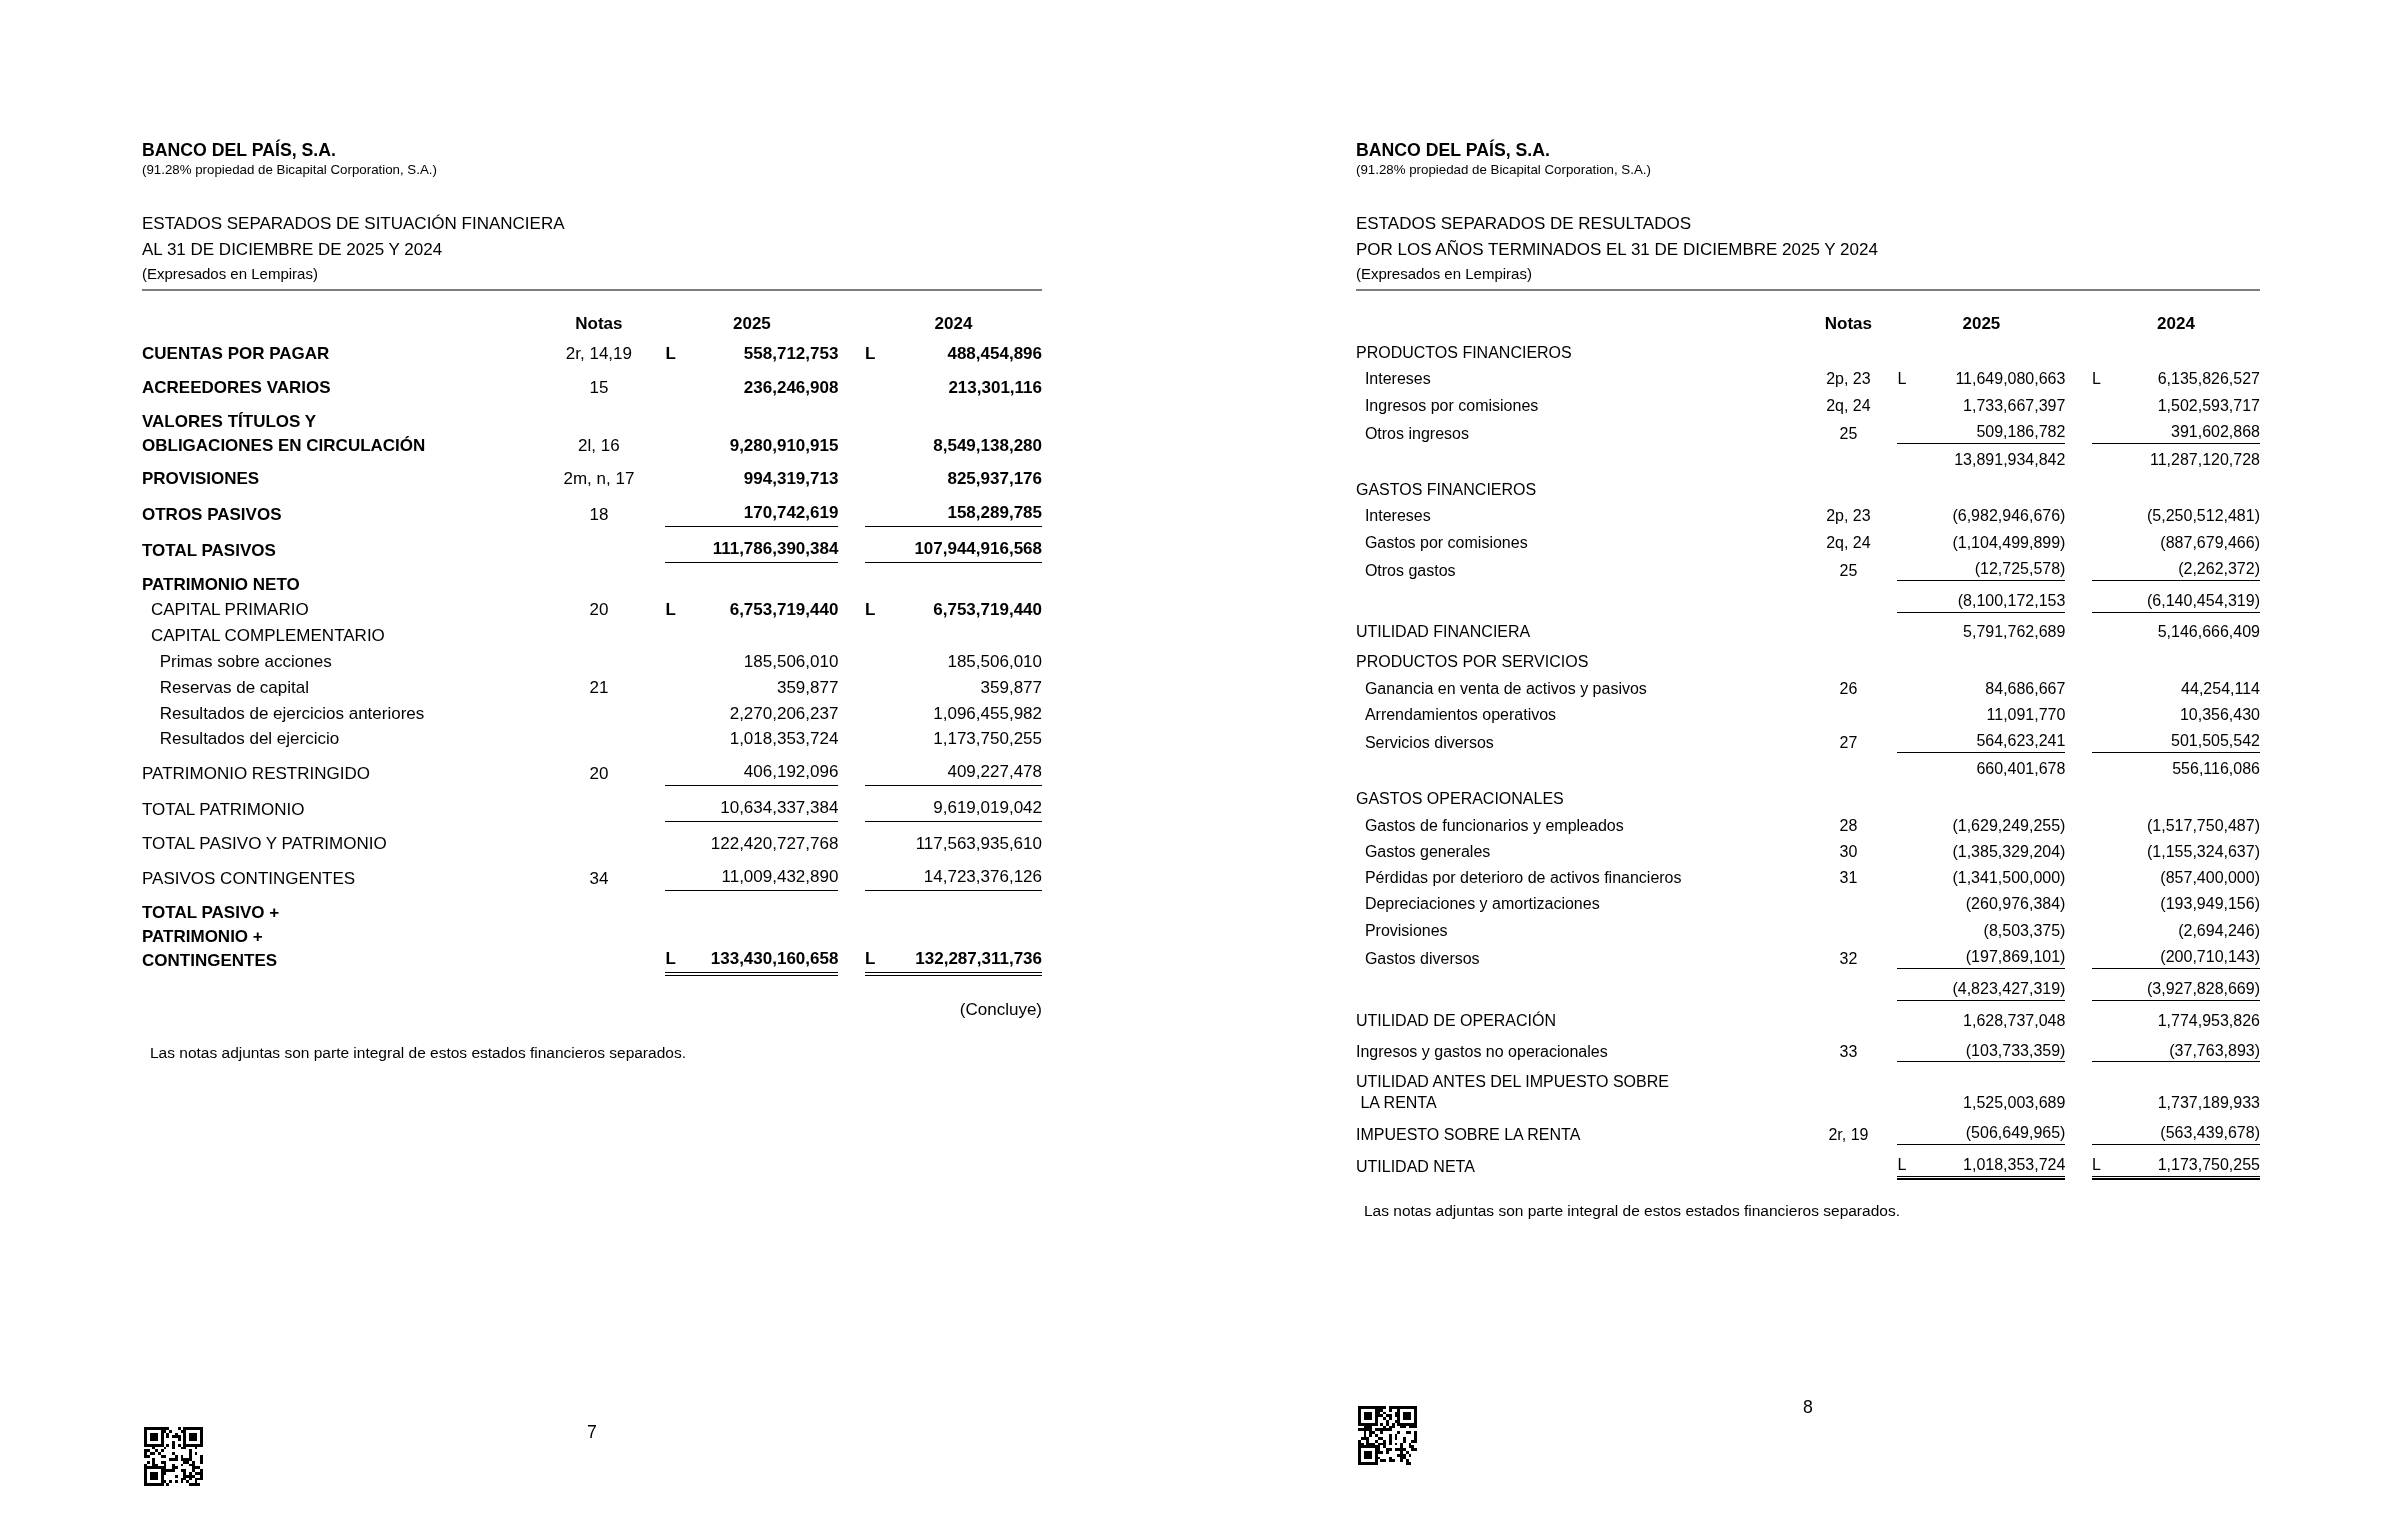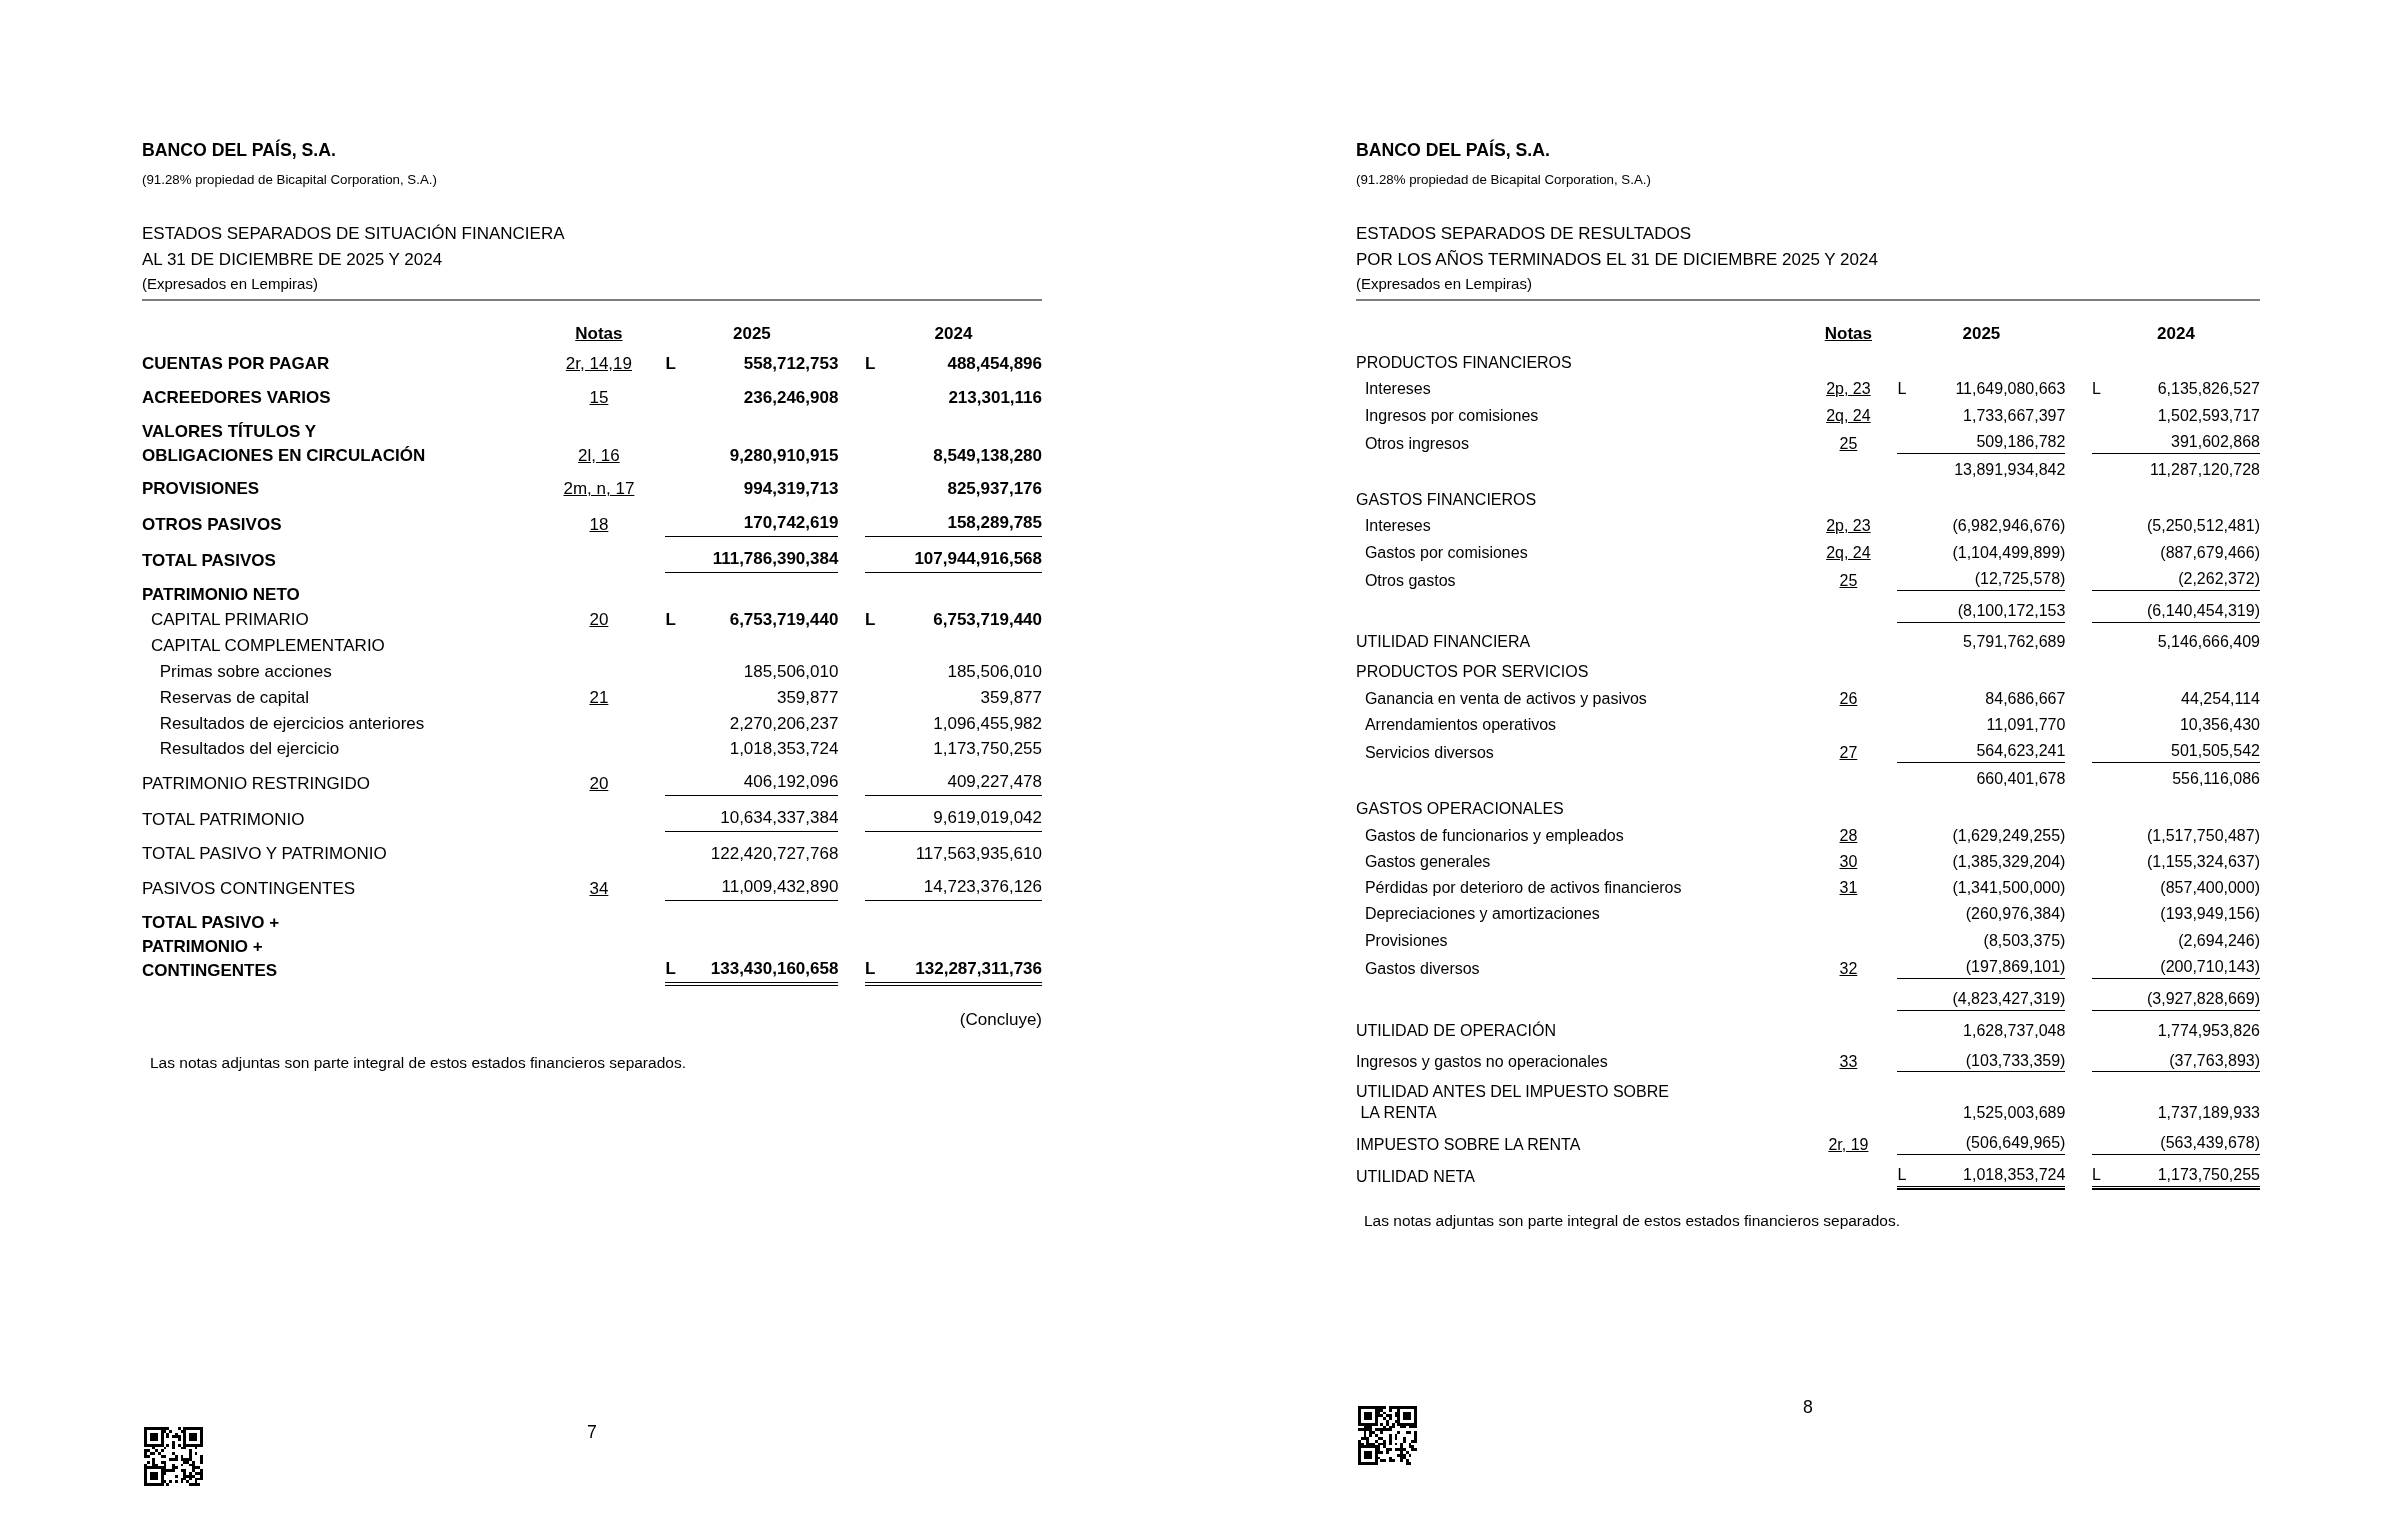--- a/index.html
+++ b/index.html
@@ -7,42 +7,42 @@
     position:relative;width:2401px;height:1529px;overflow:hidden;
     font-family:"Liberation Sans",sans-serif;color:#000;
     -webkit-font-smoothing:antialiased;
   }
   .page{position:absolute;top:140px;}
   #left-page{left:142px;width:900px;}
   #right-page{left:1356px;width:904px;}
 
   
   .company{font-size:17.7px;font-weight:700;line-height:21px;}
-  .ownership{font-size:13.3px;line-height:17.7px;margin-top:10px;}
+  .ownership{font-size:13.3px;line-height:17.7px;margin-top:0;}
   .title{font-size:17px;font-weight:400;line-height:26px;}
   .title1{margin-top:32px;}
   .expres{font-size:15px;line-height:21px;}
   .rule{height:0;border-bottom:2.2px solid #7d7d7d;margin-top:5.3px;}
 
   
   .hdr{display:flex;align-items:flex-end;margin-top:21px;font-size:17px;font-weight:700;line-height:23px;}
   .hdr .hcell{text-align:center;}
 
   
   .rows{margin-top:7px;}
   .row{display:flex;align-items:flex-end;}
   #left-page .row{font-size:17px;line-height:24px;margin-bottom:9.8px;}
   #left-page .row.tight{margin-bottom:1.8px;}
   #right-page .row{font-size:16px;line-height:21px;margin-bottom:5.3px;}
   .row.sep{margin-top:8.9px;}
   .lbl{flex:1;}
   .lbl.b{font-weight:700;}
   .ind1{padding-left:8.9px;}
   .ind2{padding-left:17.7px;}
-  .notes{text-align:center;white-space:nowrap;text-decoration:underline;}
+  .notes{text-align:center;white-space:nowrap;}
   #left-page .notes{width:133px;}
   #right-page .notes{width:98px;}
   .val{display:flex;align-items:baseline;justify-content:flex-end;white-space:nowrap;}
   #left-page .val{width:173px;}
   #left-page .val.v2{width:177px;margin-left:26.6px;}
   #right-page .val{width:168px;}
   #right-page .val.v2{width:168px;margin-left:26.6px;}
   .val .cur{flex:1;text-align:left;}
   .val.bv{font-weight:700;}
   .val.us{border-bottom:1.8px solid #000;padding-bottom:0.9px;}

